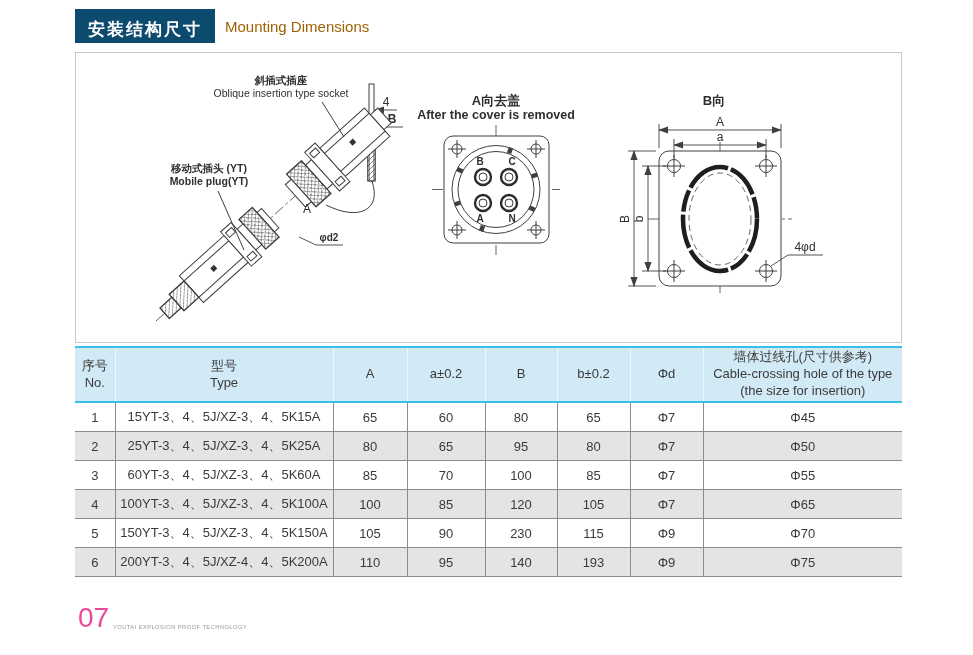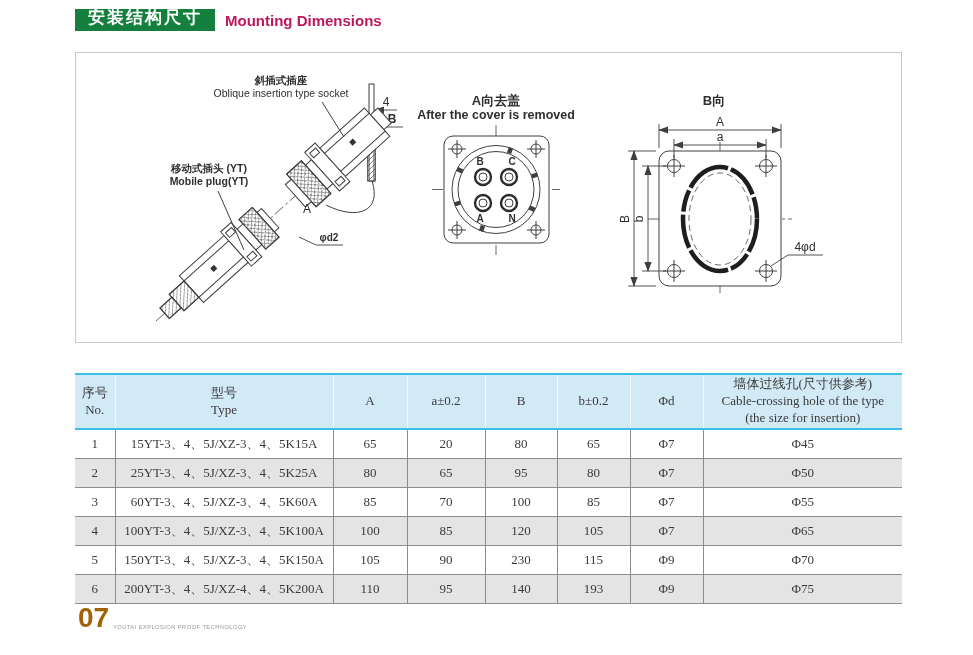--- a/index.html
+++ b/index.html
@@ -1,54 +1,54 @@
 <!DOCTYPE html>
 <html><head>
 <meta charset="utf-8">
 <style>
   html,body{margin:0;padding:0;}
   body{width:973px;height:655px;background:#ffffff;font-family:"Liberation Sans",sans-serif;}
   .page{position:relative;width:973px;height:655px;background:#fff;overflow:hidden;}
 
   
   .titlebar{position:absolute;left:75px;top:9px;display:flex;align-items:center;}
-  .title-box{background:#15803d;color:#fff;font-size:17px;font-weight:bold;letter-spacing:2px;
-             padding:0 13px 5px 13px;line-height:1;}
-  .title-en{color:#be185d;font-size:15px;margin-left:10px;font-weight:bold;}
+  .title-box{background:#0c4a6e;color:#fff;font-size:17px;font-weight:bold;letter-spacing:2px;
+             padding:12px 13px 5px 13px;line-height:1;}
+  .title-en{color:#a16207;font-size:15px;margin-left:10px;font-weight:normal;}
 
   
   .panel{position:absolute;left:75px;top:52px;width:827px;height:291px;border:1px solid #c9c9c9;
          box-sizing:border-box;background:#fff;}
   .panel svg{display:block;}
   svg text{font-family:"Liberation Sans",sans-serif;fill:#2f2f2f;}
   .lbl-zh{font-weight:bold;font-size:10.5px;}
   .lbl-en{font-size:10.5px;}
   .lbl-en-b{font-size:10.5px;font-weight:bold;}
   .dimtxt{font-size:12px;}
   .pintxt{font-size:10px;font-weight:bold;}
   .vtitle-zh{font-size:13px;font-weight:bold;}
   .vtitle-en{font-size:12.5px;font-weight:bold;}
   .ln{stroke:#3f3f3f;stroke-width:1;fill:none;}
   .shape{stroke:#3f3f3f;stroke-width:1;fill:#ffffff;}
   .cl{stroke:#3f3f3f;stroke-width:0.8;fill:none;stroke-dasharray:11 3 3 3;}
   .dim{stroke:#3f3f3f;stroke-width:0.9;fill:none;}
 
   
-  .dim-table{position:absolute;left:75px;top:373px;border-collapse:collapse;table-layout:fixed;
-             width:827px;font-size:13px;color:#3a3a3a;font-family:Liberation Serif, serif;}
+  .dim-table{position:absolute;left:75px;top:346px;border-collapse:collapse;table-layout:fixed;
+             width:827px;font-size:13px;color:#3a3a3a;}
   .dim-table thead th{background:#d2eaf6;border-top:2px solid #3bbfe8;border-bottom:2px solid #3bbfe8;
              font-weight:normal;height:51px;padding:1px 2px;line-height:1.3;text-align:center;}
   .dim-table thead th+th{border-left:1px solid #eef8fd;}
   .dim-table tbody td{height:28px;padding:0 2px;text-align:center;border-bottom:1px solid #8c8c8c;}
   .dim-table tbody td:not(:last-child){border-right:1px solid #8c8c8c;}
   .dim-table tbody tr.alt{background:#e4e4e4;}
 
   
   .footer{position:absolute;left:78px;top:604px;display:flex;align-items:flex-end;}
-  .page-num{color:#a16207;font-size:28px;font-weight:bold;line-height:1;}
+  .page-num{color:#ec4899;font-size:28px;font-weight:normal;line-height:1;}
   .company{color:#999;font-size:8px;letter-spacing:0.6px;margin-left:4px;margin-bottom:2px;
            transform:scale(0.72);transform-origin:left bottom;white-space:nowrap;}
 </style>
 </head>
 <body>
 
 <div class="page">
 
   <div class="titlebar">
     <div class="title-box">安装结构尺寸</div>
@@ -285,21 +285,21 @@
           <span>Cable-crossing hole of the type</span><br>
           <span>(the size for insertion)</span>
         </th>
       </tr>
     </thead>
     <tbody>
         <tr>
           <td>1</td>
           <td>15YT-3、4、5J/XZ-3、4、5K15A</td>
           <td>65</td>
-          <td>20</td>
+          <td>60</td>
           <td>80</td>
           <td>65</td>
           <td>Φ7</td>
           <td>Φ45</td>
         </tr>
         <tr class="alt">
           <td>2</td>
           <td>25YT-3、4、5J/XZ-3、4、5K25A</td>
           <td>80</td>
           <td>65</td>

